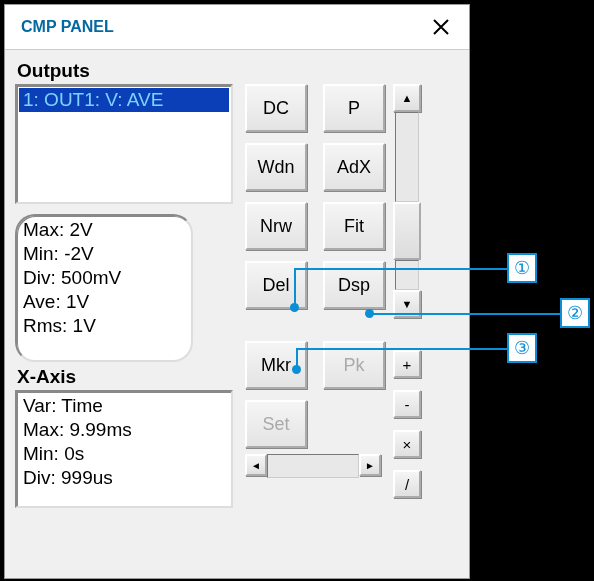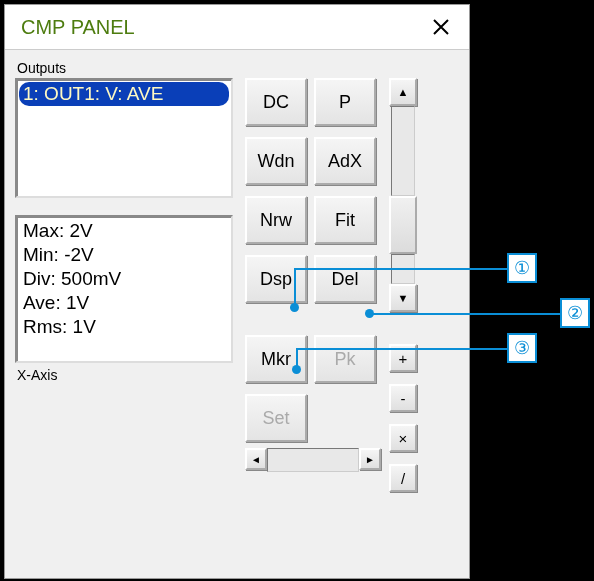--- a/index.html
+++ b/index.html
@@ -23,41 +23,42 @@
   .titlebar {
     height: 44px;
     background: #fff;
     border-bottom: 1px solid #ccc;
     display: flex;
     align-items: center;
     padding: 0 8px;
   }
   .title {
     flex: 1;
-    font-size: 20px;
-    font-weight: normal;
-    color: #4d7c0f;
+    font-size: 16px;
+    font-weight: bold;
+    color: #0369a1;
     padding-left: 8px;
   }
   .close-btn {
     width: 40px;
     height: 40px;
     display: flex;
     align-items: center;
     justify-content: center;
     font-size: 22px;
     cursor: pointer;
   }
   .body {
     padding: 6px 10px;
   }
   .section-label {
-    font-size: 14px;
+    font-size: 19px;
     color: #000;
     margin: 4px 0 2px 2px;
+    font-weight: bold;
   }
   .row {
     display: flex;
     align-items: flex-start;
   }
   .col-lists {
     width: 218px;
   }
   .col-buttons {
     margin-left: 12px;
@@ -75,42 +76,42 @@
     font-size: 19px;
     padding: 2px;
     box-sizing: border-box;
   }
   .listbox .item {
     padding: 1px 4px;
     white-space: nowrap;
   }
   .listbox .selected {
     background: #0a3fb8;
-    color: #fef9c3;
-    border-radius: 10px;
+    color: #7dd3fc;
   }
   .outputs-list {
     width: 218px;
     height: 120px;
   }
   .stats-list {
-    width: 218px;
+    width: 178px;
     height: 148px;
-    margin-top: 17px;
+    margin-top: 10px;
+    border-radius: 20px;
   }
   .xaxis-list {
     width: 218px;
     height: 118px;
     margin-top: 2px;
   }
   .btn-grid {
     display: grid;
     grid-template-columns: 62px 62px;
     grid-auto-rows: 48px;
-    gap: 11px 7px;
+    gap: 11px 16px;
   }
   .btn {
     background: linear-gradient(#f5f5f5,#e4e4e4);
     border: 2px outset #fff;
     box-shadow: 1px 1px 0 #888;
     font-size: 18px;
     display: flex;
     align-items: center;
     justify-content: center;
     cursor: pointer;
@@ -218,32 +219,38 @@
           <div class="item selected">1: OUT1: V: AVE</div>
         </div>
         <div class="listbox stats-list">
           <div class="item">Max: 2V</div>
           <div class="item">Min: -2V</div>
           <div class="item">Div: 500mV</div>
           <div class="item">Ave: 1V</div>
           <div class="item">Rms: 1V</div>
         </div>
         <div class="section-label">X-Axis</div>
+        <div class="listbox xaxis-list">
+          <div class="item">Var: Time</div>
+          <div class="item">Max: 9.99ms</div>
+          <div class="item">Min: 0s</div>
+          <div class="item">Div: 999us</div>
+        </div>
       </div>
 
       <div class="col-buttons">
         <div class="btn-grid">
           <div class="btn">DC</div>
           <div class="btn">P</div>
           <div class="btn">Wdn</div>
           <div class="btn">AdX</div>
           <div class="btn">Nrw</div>
           <div class="btn">Fit</div>
+          <div class="btn">Del</div>
           <div class="btn">Dsp</div>
-          <div class="btn">Del</div>
         </div>
         <div style="height:32px"></div>
         <div class="btn-grid">
           <div class="btn">Mkr</div>
           <div class="btn disabled">Pk</div>
           <div class="btn disabled">Set</div>
         </div>
         <div class="hscroll">
           <div class="scroll-arrow">◄</div>
           <div class="htrack"></div>

